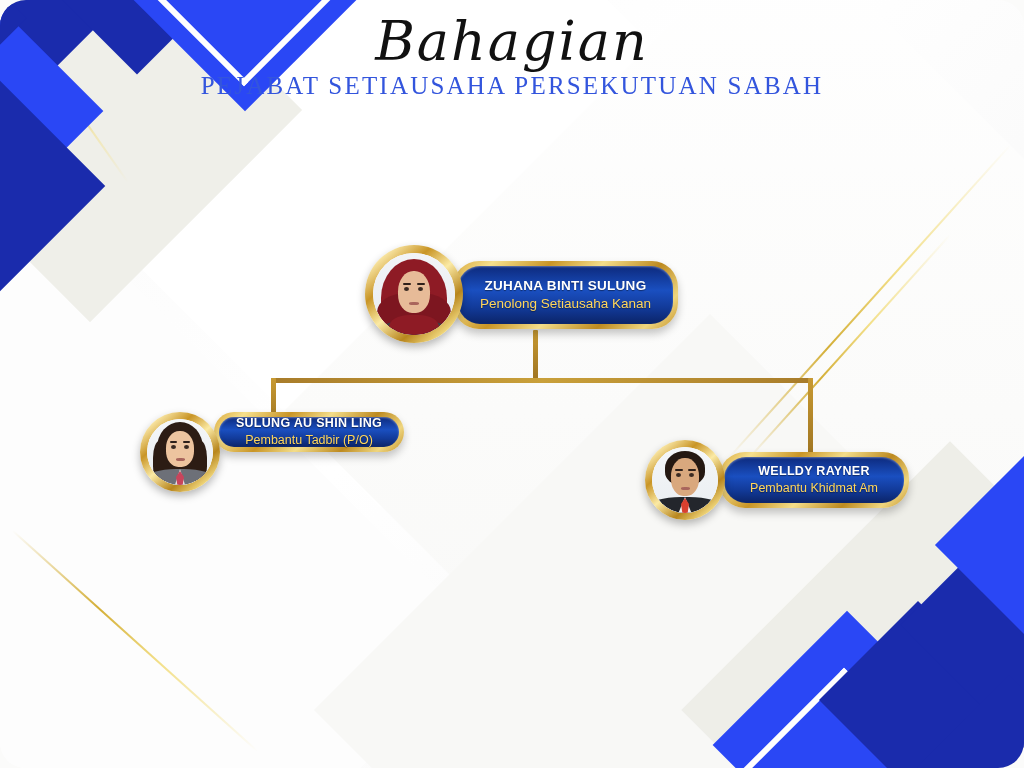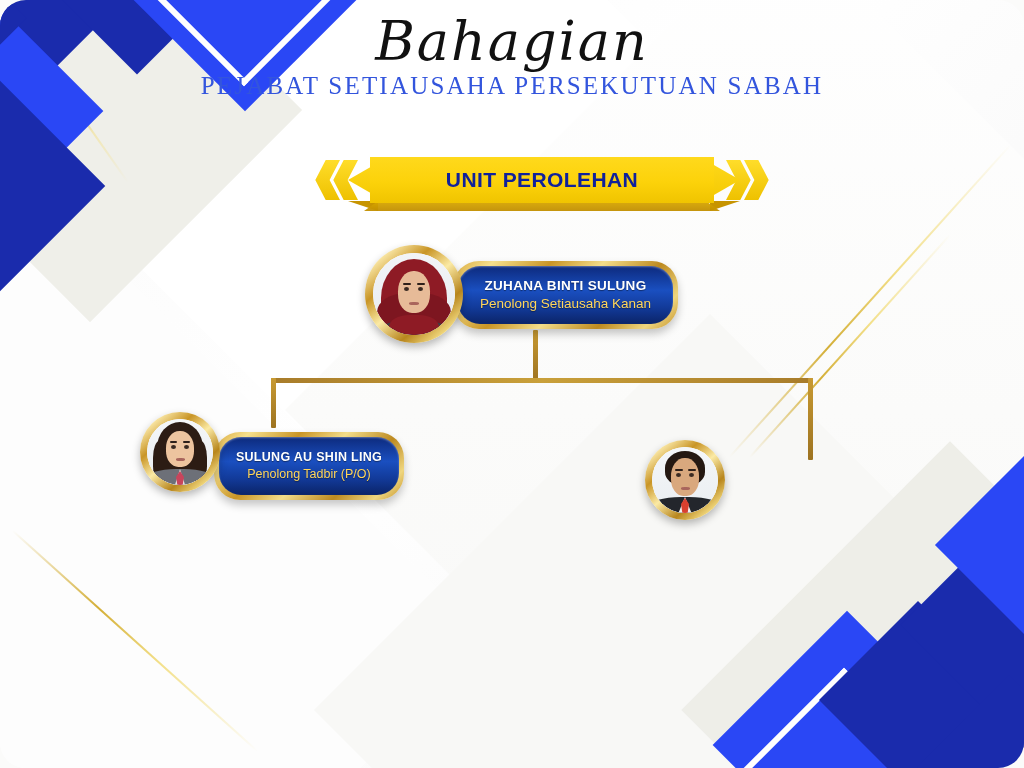--- a/index.html
+++ b/index.html
@@ -135,33 +135,20 @@
   <div class="dia dia-dk" style="left:940px;top:530px;width:190px;height:190px;"></div>
   <div class="dia dia-br" style="left:966px;top:470px;width:150px;height:150px;"></div>
   <div class="chev" style="left:968px;top:566px;width:146px;height:146px;border-bottom:none;border-left:none;"></div>
   <div class="dia dia-dk" style="left:944px;top:702px;width:130px;height:130px;"></div>
 
   <div class="hdr">
     <div class="script-word">Bahagian</div>
     <div class="sub-title">PEJABAT SETIAUSAHA PERSEKUTUAN SABAH</div>
   </div>
 
-  <div class="ribbon-wrap">
-    <div class="arw arw-l2"></div>
-    <div class="arw arw-l1"></div>
-    <div class="arw arw-r1"></div>
-    <div class="arw arw-r2"></div>
-    <div class="rib-shadow-l"></div>
-    <div class="rib-shadow-r"></div>
-    <div class="rib-shadow"></div>
-    <div class="rib-body-l"></div>
-    <div class="rib-body-r"></div>
-    <div class="rib-body"></div>
-    <div class="rib-text">UNIT PEROLEHAN</div>
-  </div>
 
   <div class="conn" style="left:533px;top:330px;width:5px;height:52px;"></div>
   <div class="conn conn-h" style="left:271px;top:378px;width:542px;height:5px;"></div>
   <div class="conn" style="left:271px;top:378px;width:5px;height:50px;"></div>
   <div class="conn" style="left:808px;top:378px;width:5px;height:82px;"></div>
 
   <div class="card" style="left:365px;top:245px;width:320px;height:100px;">
     <div class="plate" style="left:88px;top:16px;width:225px;height:68px;">
       <div class="plate-in"></div>
       <div class="plate-txt">
@@ -185,25 +172,25 @@
           <div class="mouth" style="left:36px;top:49px;width:10px;height:3px;"></div>
 
           <div class="torso" style="left:2px;top:68px;width:78px;height:26px;background:#3b3f46;"></div>
           <div class="hairA" style="left:16px;top:62px;width:50px;height:30px;background:#8e1b25;border-radius:40% 40% 10% 10%;"></div>
         </div>
       </div>
     </div>
   </div>
 
   <div class="card" style="left:140px;top:412px;width:270px;height:82px;">
-    <div class="plate" style="left:74px;top:20px;width:190px;height:68px;">
+    <div class="plate" style="left:74px;top:0;width:190px;height:40px;">
       <div class="plate-in"></div>
       <div class="plate-txt">
         <div class="p-name">SULUNG AU SHIN LING</div>
-        <div class="p-role">Penolong Tadbir (P/O)</div>
+        <div class="p-role">Pembantu Tadbir (P/O)</div>
       </div>
     </div>
     <div class="ring" style="left:0px;top:0px;width:80px;height:80px;">
       <div class="ring-in" style="left:7px;top:7px;width:66px;height:66px;">
         <div class="photo">
           <div class="pbg" style="background:linear-gradient(180deg,#f4f6f8 0%,#e9edf1 100%);"></div>
 
           <div class="hairA" style="left:10px;top:3px;width:46px;height:52px;background:#2c1c14;"></div>
           <div class="hairA" style="left:6px;top:22px;width:16px;height:42px;background:#2c1c14;border-radius:40% 20% 40% 40%;"></div>
           <div class="hairA" style="left:44px;top:22px;width:16px;height:42px;background:#2c1c14;border-radius:20% 40% 40% 40%;"></div>
@@ -217,20 +204,27 @@
 
           <div class="torso" style="left:-1px;top:50px;width:68px;height:22px;background:#6d7078;"></div>
           <div class="shirt" style="left:26px;top:50px;width:14px;height:22px;background:#e8e4e0;clip-path:polygon(50% 0,100% 100%,0 100%);"></div>
           <div class="tie" style="left:29px;top:52px;width:8px;height:20px;background:#c8455c;clip-path:polygon(50% 0,100% 30%,70% 100%,30% 100%,0 30%);"></div>
         </div>
       </div>
     </div>
   </div>
 
   <div class="card" style="left:645px;top:440px;width:270px;height:82px;">
+    <div class="plate" style="left:74px;top:12px;width:190px;height:56px;">
+      <div class="plate-in"></div>
+      <div class="plate-txt">
+        <div class="p-name">WELLDY RAYNER</div>
+        <div class="p-role">Pembantu Khidmat Am</div>
+      </div>
+    </div>
     <div class="ring" style="left:0px;top:0px;width:80px;height:80px;">
       <div class="ring-in" style="left:7px;top:7px;width:66px;height:66px;">
         <div class="photo">
           <div class="pbg" style="background:linear-gradient(180deg,#f4f6f8 0%,#eaeef2 100%);"></div>
 
           <div class="hairA" style="left:13px;top:4px;width:40px;height:34px;background:#241812;"></div>
 
           <div class="head" style="left:19px;top:11px;width:28px;height:38px;background:#d9a87e;"></div>
           <div class="brow" style="left:23px;top:22px;width:8px;height:2px;"></div>
           <div class="brow" style="left:36px;top:22px;width:8px;height:2px;"></div>

